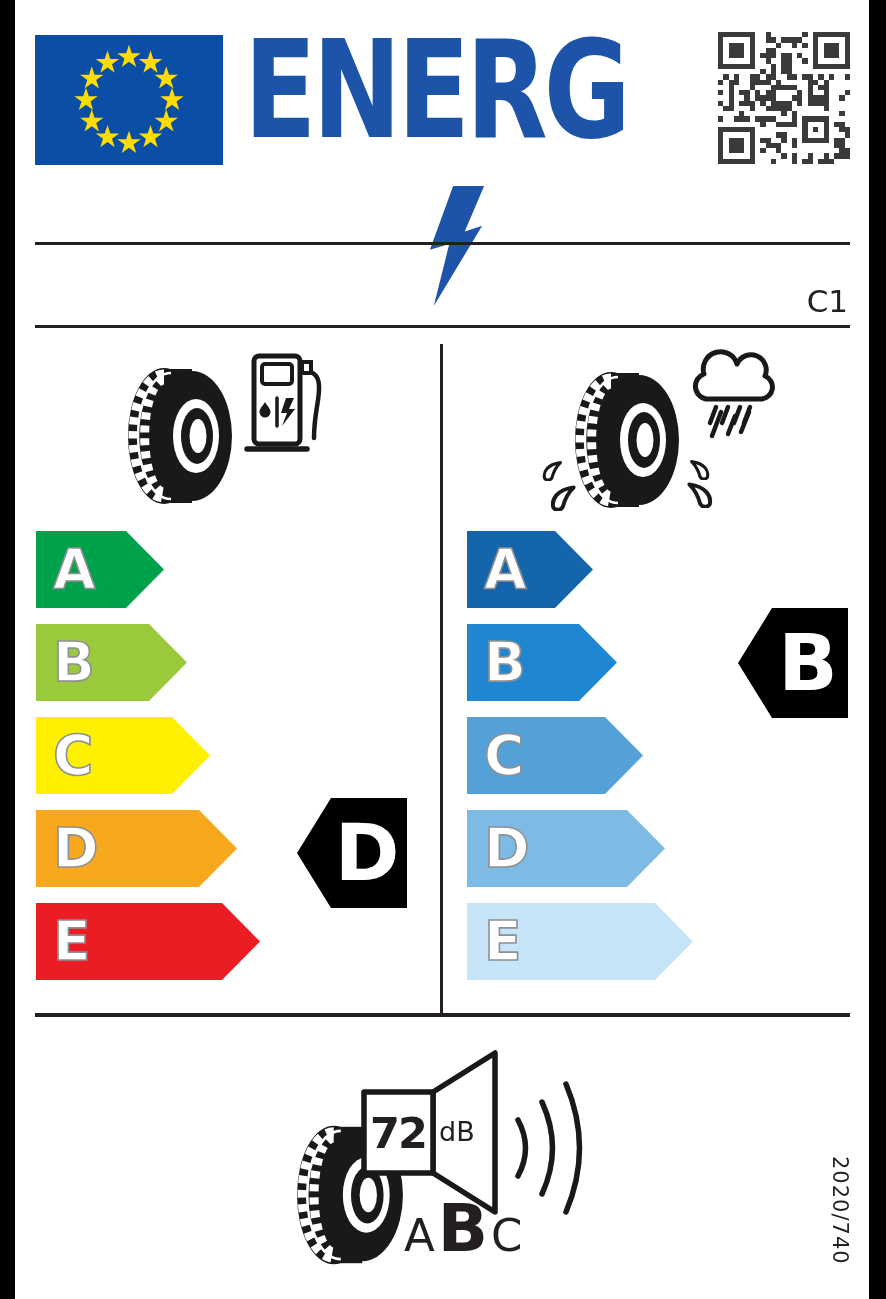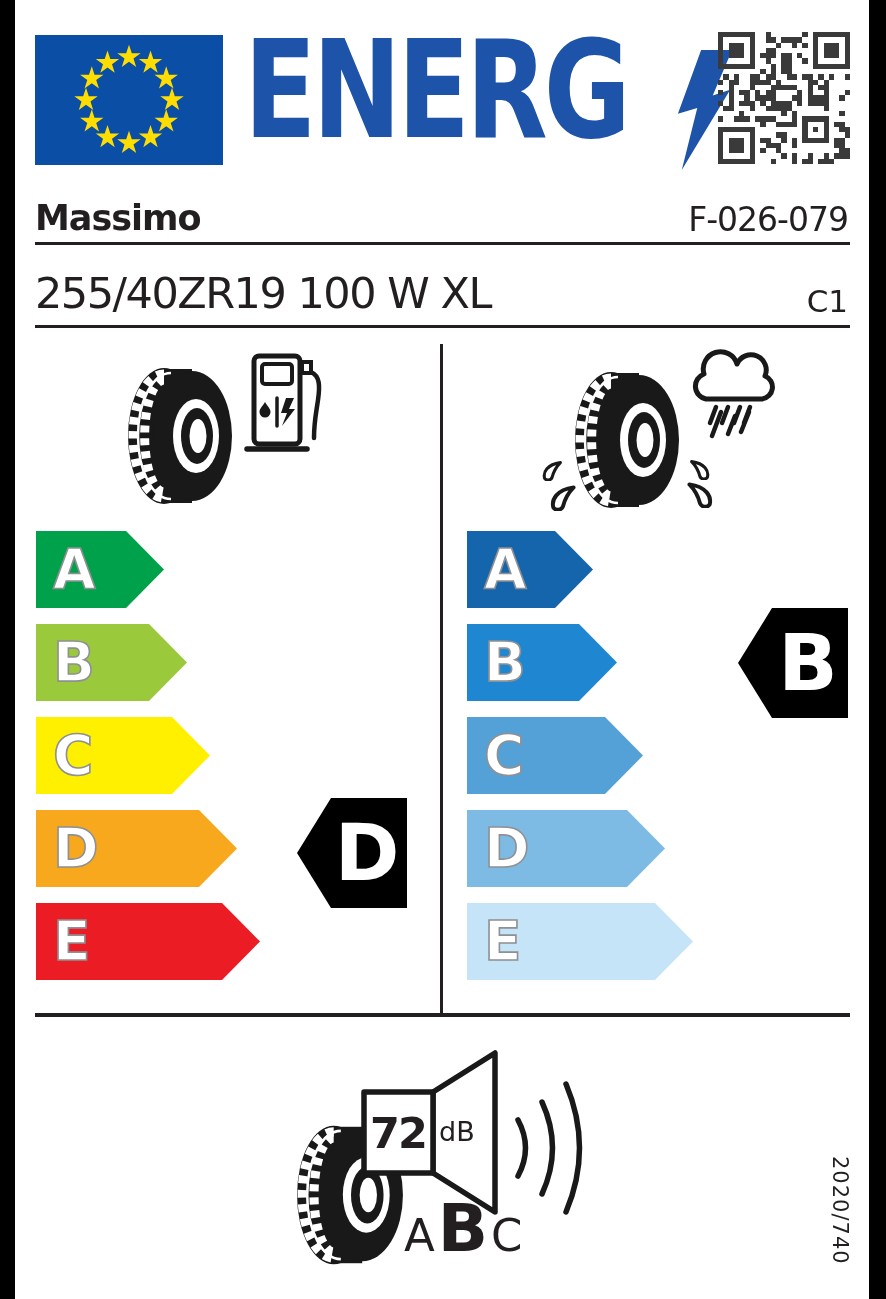--- a/index.html
+++ b/index.html
@@ -7,21 +7,21 @@
     position:relative; width:886px; height:1299px; background:#ffffff;
     font-family:"DejaVu Sans","Liberation Sans",sans-serif; color:#231f20;
     overflow:hidden; margin:0 auto;
   }
   .edge{position:absolute;top:0;height:1299px;background:#000;}
   .edge.left{left:0;width:15px;}
   .edge.right{left:869px;width:17px;}
 
   
   .flag{position:absolute;left:35px;top:35px;}
-  .logo{position:absolute;left:244px;top:22px;display:flex;align-items:flex-start;}
+  .logo{position:absolute;left:244px;top:22px;display:flex;align-items:center;flex-direction:column;}
   .logo .word{
     font-size:136px;line-height:136px;font-weight:700;letter-spacing:-5px;
     transform:scaleX(.78);transform-origin:left top;white-space:nowrap;
   }
   .logo svg{margin-left:-64px;margin-top:28px;}
   .qr{position:absolute;left:718px;top:32px;width:132px;height:132px;}
 
   
   .brand{position:absolute;left:35px;top:198px;font-size:35px;font-weight:700;letter-spacing:-1px;}
   .code{position:absolute;right:38px;top:200px;font-size:33px;letter-spacing:-1px;}
@@ -289,24 +289,21 @@
         <rect x="2" y="2" width="3" height="3"></rect>
         <path fill-rule="evenodd" d="M18 0h7v7h-7z M19 1v5h5v-5z"></path>
         <rect x="20" y="2" width="3" height="3"></rect>
         <path fill-rule="evenodd" d="M0 18h7v7h-7z M1 19v5h5v-5z"></path>
         <rect x="2" y="20" width="3" height="3"></rect>
         <path fill-rule="evenodd" d="M16 16h5v5h-5z M17 17v3h3v-3z"></path>
         <rect x="18" y="18" width="1" height="1"></rect>
       </g>
     </svg>
 
-  <div class="brand">Massimo</div>
-  <div class="code">F-026-079</div>
   <div class="rule rule1"></div>
-  <div class="size">255/40ZR19 100 W XL</div>
   <div class="tclass">C1</div>
   <div class="rule rule2"></div>
   <div class="vdivider"></div>
 
   <svg class="icon" style="left:118px;top:348px" width="215" height="168" viewBox="0 0 215 168">
     <use href="#tyre" x="8" y="18" width="110" height="140"></use>
     <g transform="translate(132,2)" stroke="#191919" fill="none" stroke-linecap="round">
       <rect x="4" y="6" width="46" height="88" rx="5" stroke-width="5" fill="#fff"></rect>
       <rect x="12" y="14" width="30" height="20" rx="3" stroke-width="4"></rect>
       <path d="M15 52 c3.5 5.5 5.5 7 5.5 10 a5.5 5.5 0 1 1 -11 0 c0 -3 2 -4.5 5.5 -10 Z" fill="#191919" stroke="none"></path>

